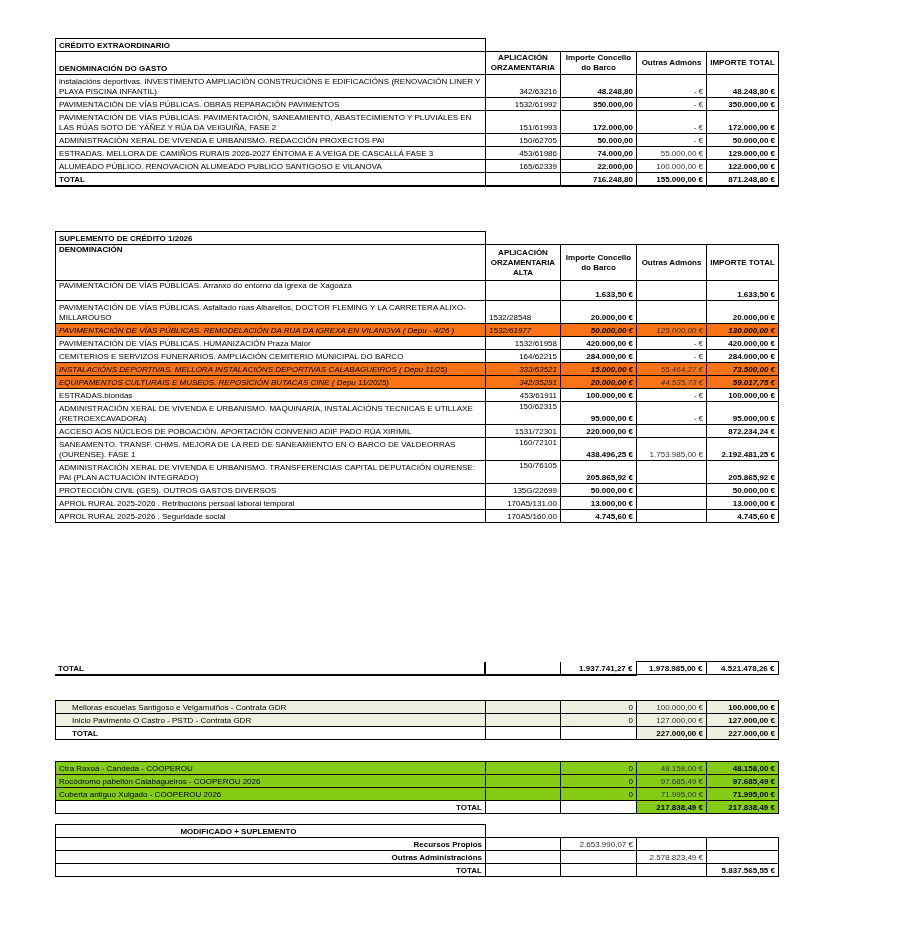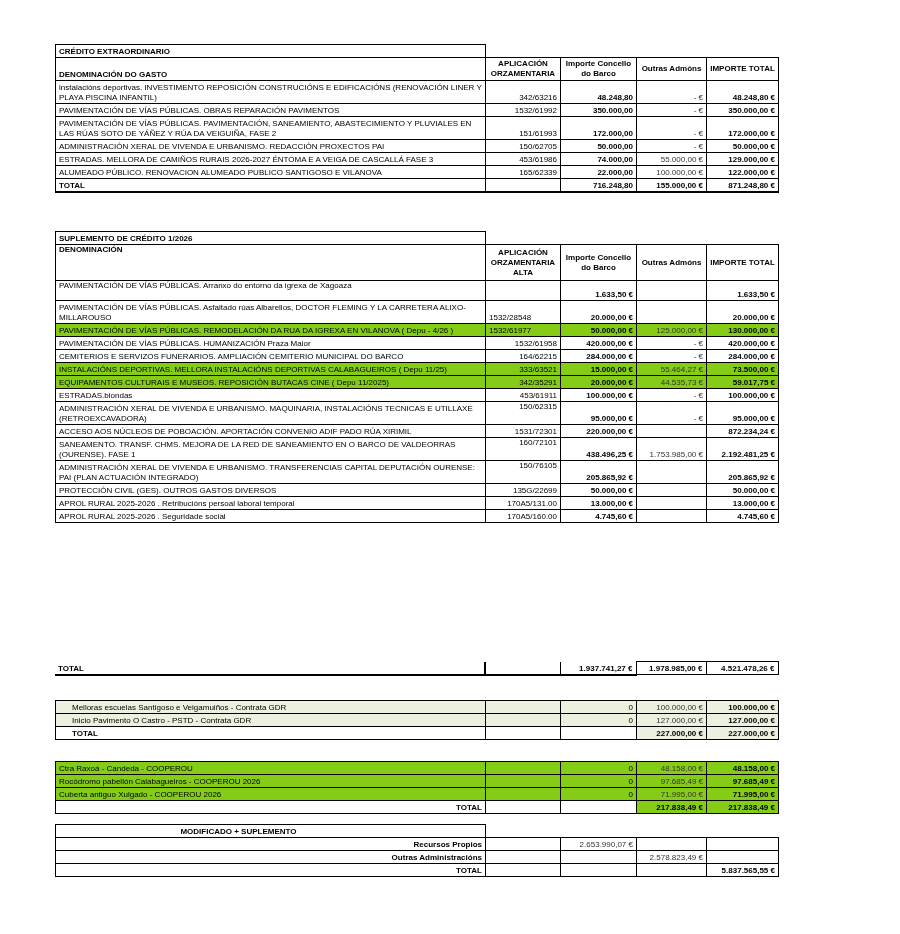--- a/index.html
+++ b/index.html
@@ -4,52 +4,52 @@
 <style>
   html,body{margin:0;padding:0;background:#fff;}
   body{width:900px;height:934px;position:relative;font-family:"Liberation Sans",sans-serif;font-size:8px;color:#000;overflow:hidden;}
   .tbl{position:absolute;left:55px;border-collapse:collapse;table-layout:fixed;}
   .tbl td{border:1px solid #000;padding:0 3px;line-height:10px;overflow:hidden;vertical-align:bottom;height:12px;}
   .c0{width:430px;} .c1{width:75px;} .c2{width:76px;} .c3{width:70px;} .c4{width:72px;}
   .b{font-weight:bold;} .r{text-align:right;} .ce{text-align:center;}
   .nb{border:none !important;}
   .hd td{vertical-align:middle;}
   .thick{border-bottom:2px solid #000 !important;}
-  .blue td{background:#84cc16;}
+  .blue td{background:#f97316;font-style:italic;}
   .green td{background:#ebf1de;padding-left:16px;}
   .green td.wh, .orange td.wh{background:#fff;}
   .orange td{background:#84cc16;}
   .tall td{height:22px;}
   .muted{color:#333;font-weight:normal;}
 </style>
 </head>
 <body>
 
-<table class="tbl" style="top:44px;">
+<table class="tbl" style="top:38px;">
   <colgroup>
       <col class="c0">
       <col class="c1">
       <col class="c2">
       <col class="c3">
       <col class="c4">
     </colgroup>
   <tbody>
       <tr>
     <td class="b">CRÉDITO EXTRAORDINARIO</td>
     <td class="nb" colspan="4"></td>
   </tr>
   <tr class="hd tall">
     <td class="b" style="vertical-align:bottom">DENOMINACIÓN DO GASTO</td>
     <td class="b ce">APLICACIÓN ORZAMENTARIA</td>
     <td class="b ce">Importe Concello do Barco</td>
     <td class="b ce">Outras Admóns</td>
     <td class="b ce">IMPORTE TOTAL</td>
   </tr>
   <tr class="tall">
-    <td>instalacións deportivas. INVESTIMENTO REPOSICIÓN CONSTRUCIÓNS E EDIFICACIÓNS (RENOVACIÓN LINER Y PLAYA PISCINA INFANTIL)</td>
+    <td>instalacións deportivas. INVESTIMENTO AMPLIACIÓN CONSTRUCIÓNS E EDIFICACIÓNS (RENOVACIÓN LINER Y PLAYA PISCINA INFANTIL)</td>
     <td class="r">342/63216</td>
     <td class="r b">48.248,80</td>
     <td class="r muted">-   €</td>
     <td class="r b">48.248,80 €</td>
   </tr>
   <tr>
     <td>PAVIMENTACIÓN DE VÍAS PÚBLICAS. OBRAS REPARACIÓN PAVIMENTOS</td>
     <td class="r">1532/61992</td>
     <td class="r b">350.000,00</td>
     <td class="r muted">-   €</td>

